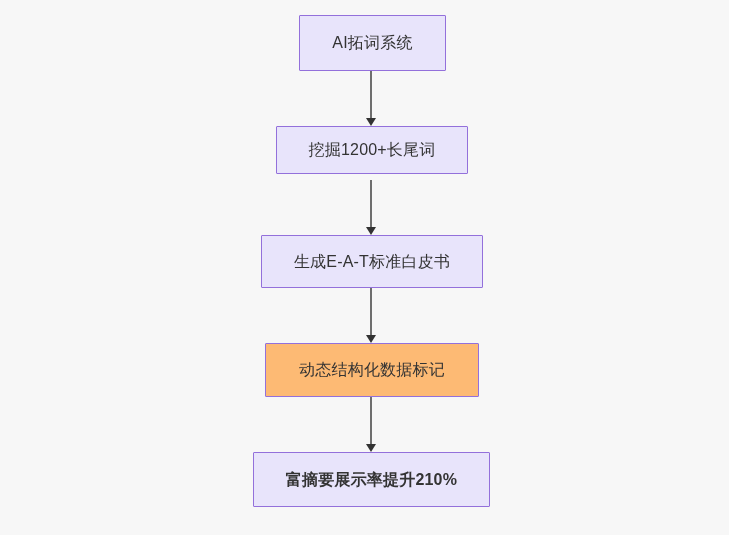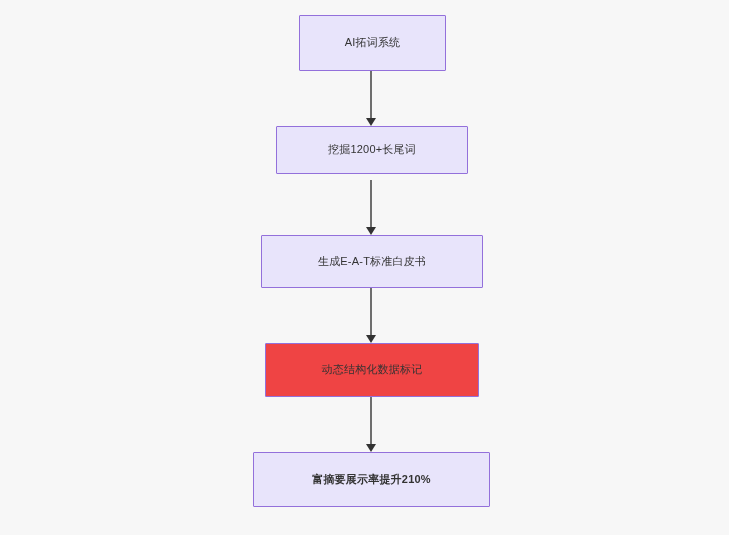--- a/index.html
+++ b/index.html
@@ -20,21 +20,21 @@
   }
   .node {
     position: absolute;
     box-sizing: border-box;
     background: #e8e4fb;
     border: 1.4px solid #9370db;
     display: flex;
     align-items: center;
     justify-content: center;
     color: #333333;
-    font-size: 11px;
+    font-size: 16px;
     line-height: 1.2;
     letter-spacing: 0.2px;
     white-space: nowrap;
     border-radius: 1px;
   }
   .node-label {
     display: block;
   }
   .connector {
     position: absolute;
@@ -82,20 +82,20 @@
 
   <div class="node" style="left: 299px; top: 15px; width: 147px; height: 56px; background: rgb(232, 228, 251); border-color: rgb(147, 112, 219); color: rgb(51, 51, 51);">
     <span class="node-label">AI拓词系统</span>
   </div>
   <div class="node" style="left: 276px; top: 126px; width: 192px; height: 48px; background: rgb(232, 228, 251); border-color: rgb(147, 112, 219); color: rgb(51, 51, 51);">
     <span class="node-label">挖掘1200+长尾词</span>
   </div>
   <div class="node" style="left: 261px; top: 235px; width: 222px; height: 53px; background: rgb(232, 228, 251); border-color: rgb(147, 112, 219); color: rgb(51, 51, 51);">
     <span class="node-label">生成E-A-T标准白皮书</span>
   </div>
-  <div class="node" style="left: 265px; top: 343px; width: 214px; height: 54px; background: #ef4444; border-color: rgb(147, 112, 219); color: rgb(51, 51, 51);">
+  <div class="node" style="left: 265px; top: 343px; width: 214px; height: 54px; background: #fdba74; border-color: rgb(147, 112, 219); color: rgb(51, 51, 51);">
     <span class="node-label">动态结构化数据标记</span>
   </div>
   <div class="node" style="left: 253px; top: 452px; width: 237px; height: 55px; background: rgb(232, 228, 251); border-color: rgb(147, 112, 219); color: rgb(51, 51, 51); font-weight: bold;">
     <span class="node-label">富摘要展示率提升210%</span>
   </div>
 
 </div>
 
 </body></html>

